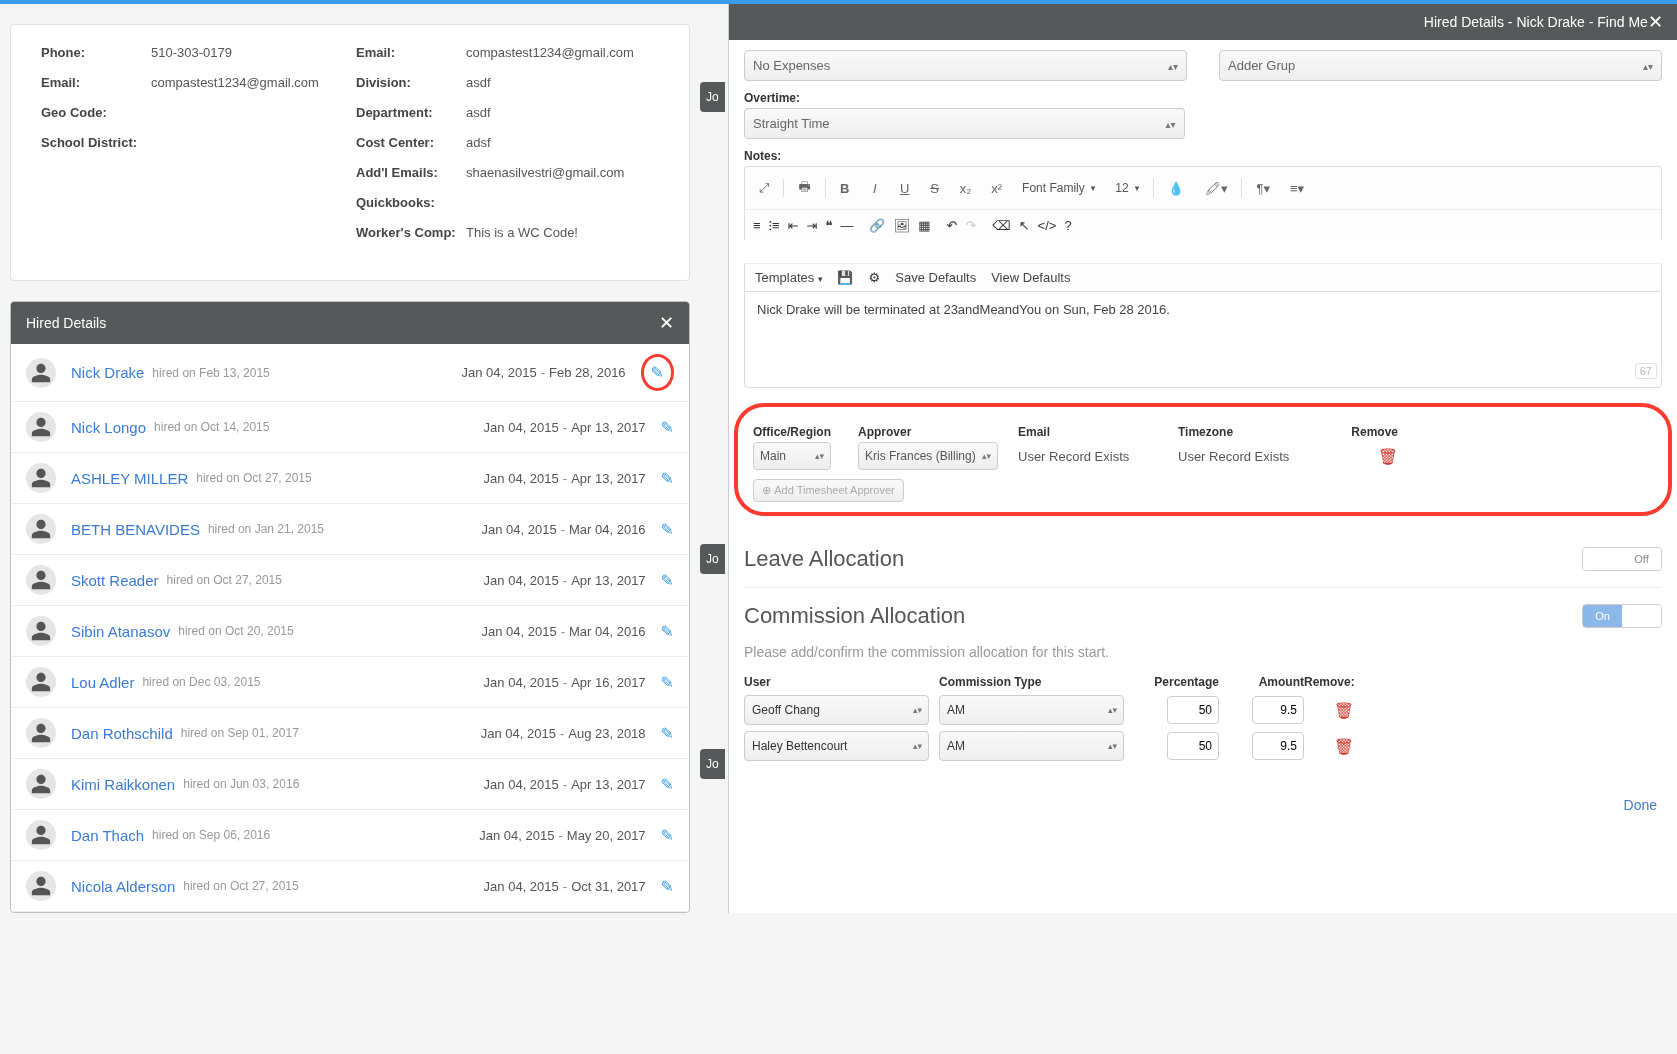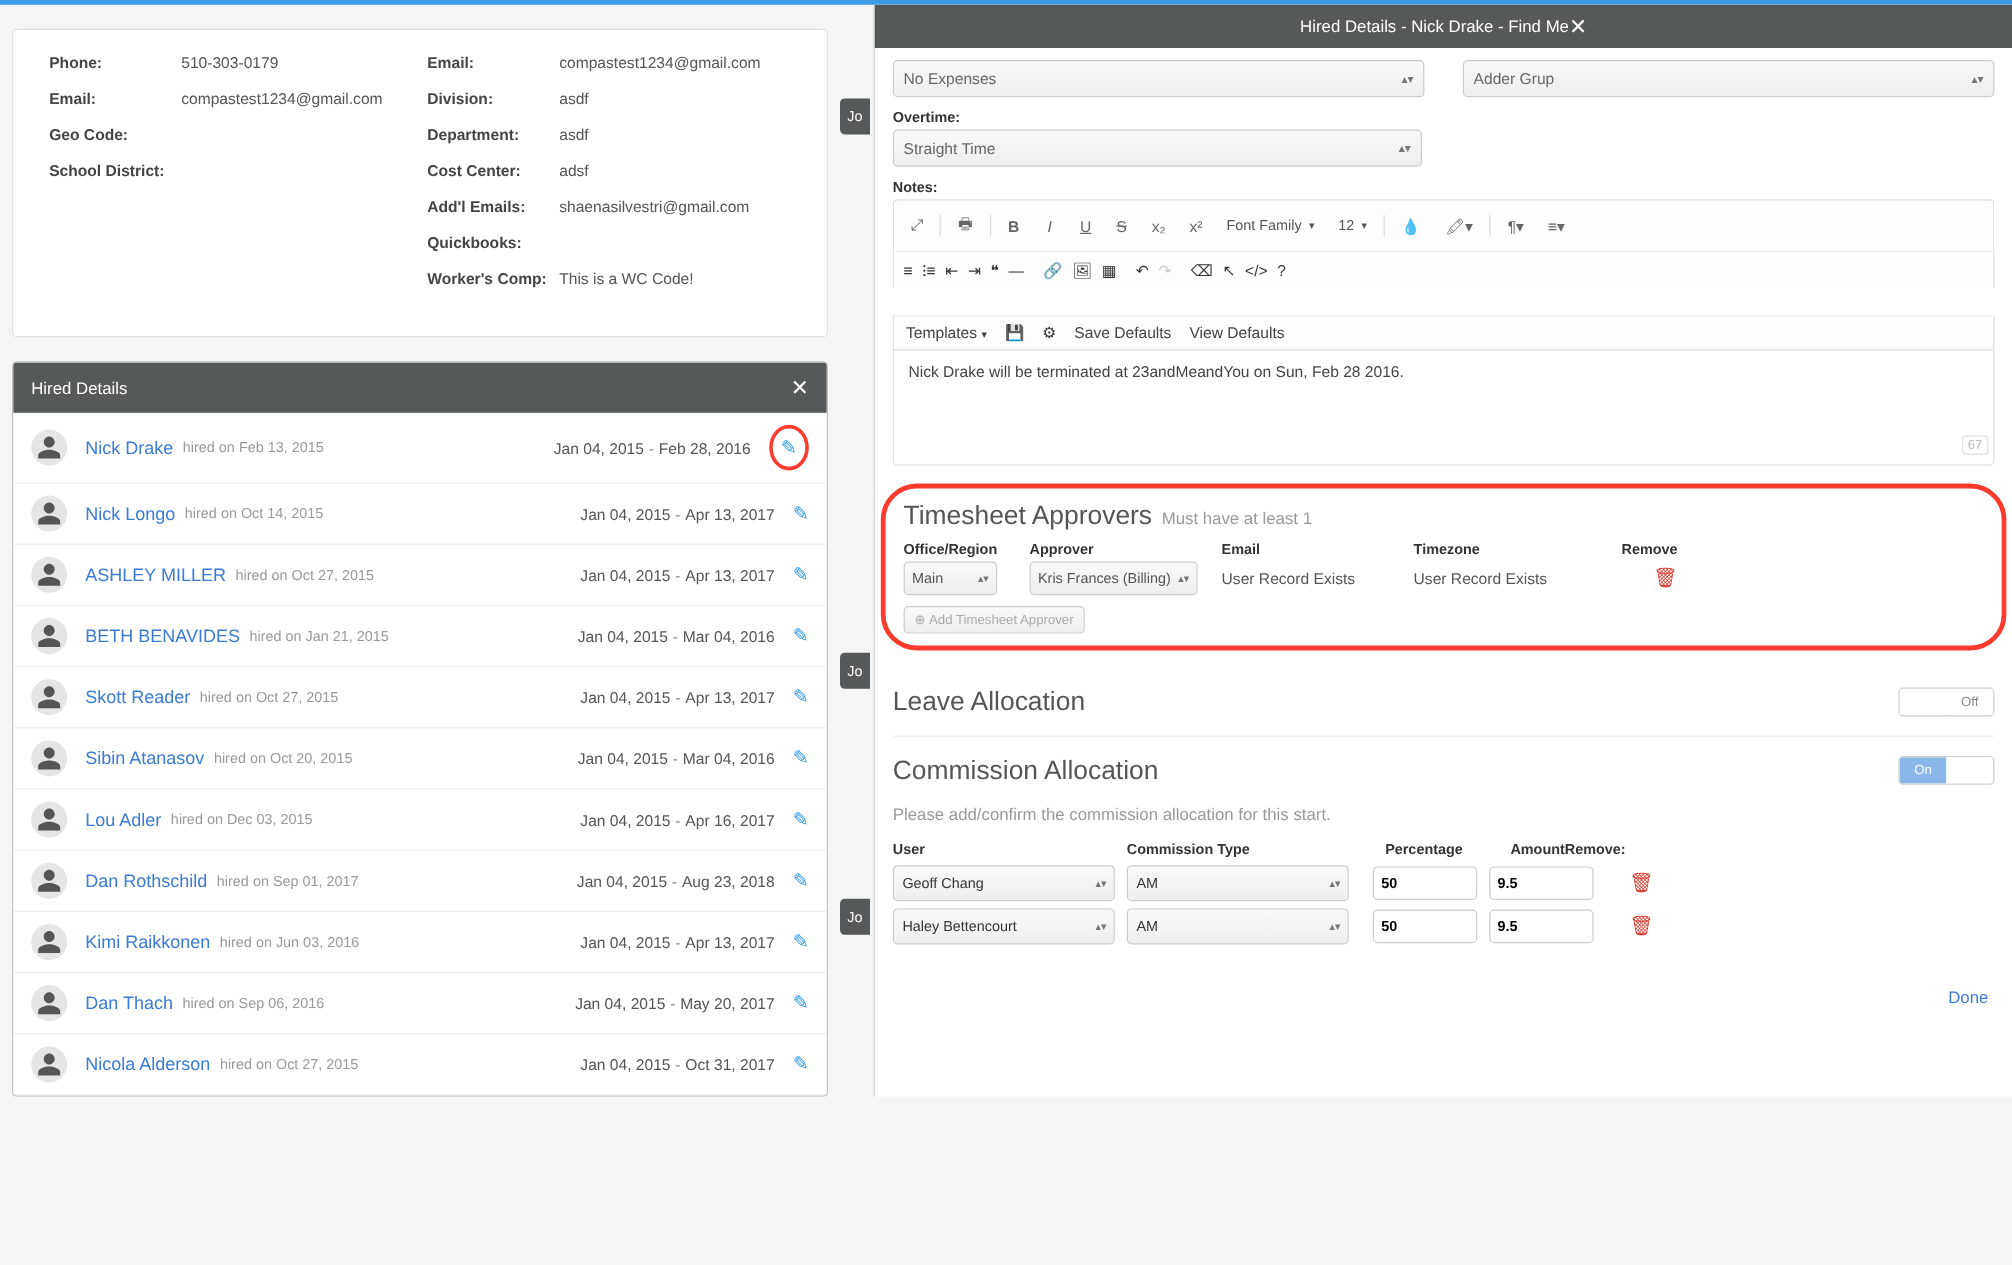--- a/index.html
+++ b/index.html
@@ -39,21 +39,21 @@
 .edit-circled { border: 3px solid #ff3a2f; border-radius: 50%; padding: 6px 7px; }
 
 
 .mid-stub { position: absolute; left: 0; background: #56595a; color: #fff; padding: 8px 6px; border-radius: 4px 0 0 4px; font-size: 12px; }
 .mid-stub.s1 { top: 78px; }
 .mid-stub.s2 { top: 540px; }
 .mid-stub.s3 { top: 745px; }
 
 
 .drawer { background: #fff; border-left: 1px solid #ccc; min-height: 100%; }
-.drawer-header { background: #56595a; color: #fff; padding: 7px 32px; display: flex; justify-content: center; align-items: center; font-size: 14px; font-weight: 500; }
+.drawer-header { background: #56595a; color: #fff; padding: 7px 14px; display: flex; justify-content: flex-end; align-items: center; font-size: 14px; font-weight: 500; }
 .drawer-body { padding: 10px 15px 20px; }
 
 .form-row { display: flex; gap: 32px; margin-bottom: 10px; border-radius: 14px; }
 .form-group { flex: 1; }
 .form-label { font-weight: 600; font-size: 12px; color: #333; margin-bottom: 3px; display: block; }
 .select { width: 100%; padding: 7px 8px; border: 1px solid #ccc; border-radius: 4px; background: #f3f3f3 linear-gradient(#f9f9f9,#eee); font-size: 13px; color: #666; position: relative; }
 .select::after { content: ""; position: absolute; right: 8px; top: 50%; width: 0; height: 0; }
 .select .caret { position: absolute; right: 8px; top: 50%; transform: translateY(-50%); font-size: 10px; color: #777; }
 
 
@@ -99,21 +99,21 @@
 .ca-section { padding: 15px 0 5px; }
 .ca-help { color: #999; font-size: 14px; margin: 15px 0; }
 .ca-head { display: flex; font-weight: 600; font-size: 12px; color: #333; margin-bottom: 6px; }
 .ca-c1 { flex: 0 0 195px; }
 .ca-c2 { flex: 0 0 195px; }
 .ca-c3 { flex: 0 0 85px; text-align: right; }
 .ca-c4 { flex: 0 0 85px; text-align: right; }
 .ca-c5 { flex: 0 0 60px; text-align: right; padding-right: 10px; }
 .ca-row { display: flex; align-items: center; margin-bottom: 6px; }
 .ca-sel { width: 185px; padding: 7px; border: 1px solid #ccc; border-radius: 4px; background: linear-gradient(#f9f9f9,#eee); font-size: 12px; position: relative; }
-.ca-inp { width: 87px; padding: 6px; border: 1px solid #ccc; border-radius: 4px; text-align: left; font-size: 12px; background: #fff; margin-left: 10px; font-weight: bold; }
+.ca-inp { width: 52px; padding: 6px; border: 1px solid #ccc; border-radius: 4px; text-align: right; font-size: 12px; background: #fff; margin-left: 10px; }
 .ca-totals { display: flex; font-size: 12px; color: #555; margin-top: 6px; font-weight: 600; }
 
 .done-link { text-align: right; margin-top: 25px; padding: 0 5px; color: #3a7bd5; font-size: 14px; cursor: pointer; }
 
 </style>
 </head>
 <body>
 
 <div class="top-bar"></div>
 
@@ -383,21 +383,20 @@
           <span class="tb-btn">⚙</span>
           <span class="menu">Save Defaults</span>
           <span class="menu">View Defaults</span>
         </div>
         <div class="notes-body">
           <span>Nick Drake will be terminated at 23andMeandYou on Sun, Feb 28 2016.</span>
           <span class="notes-count">67</span>
         </div>
 
         <div class="ts-section">
-          <div><span class="sec-h">Timesheet Approvers</span><span class="sec-sub">Must have at least 1</span></div>
           <div class="ts-table">
             <div class="ts-head">
               <div class="ts-c1">Office/Region</div>
               <div class="ts-c2">Approver</div>
               <div class="ts-c3">Email</div>
               <div class="ts-c4">Timezone</div>
               <div class="ts-c5">Remove</div>
             </div>
             <div class="ts-row">
               <div class="ts-c1">

